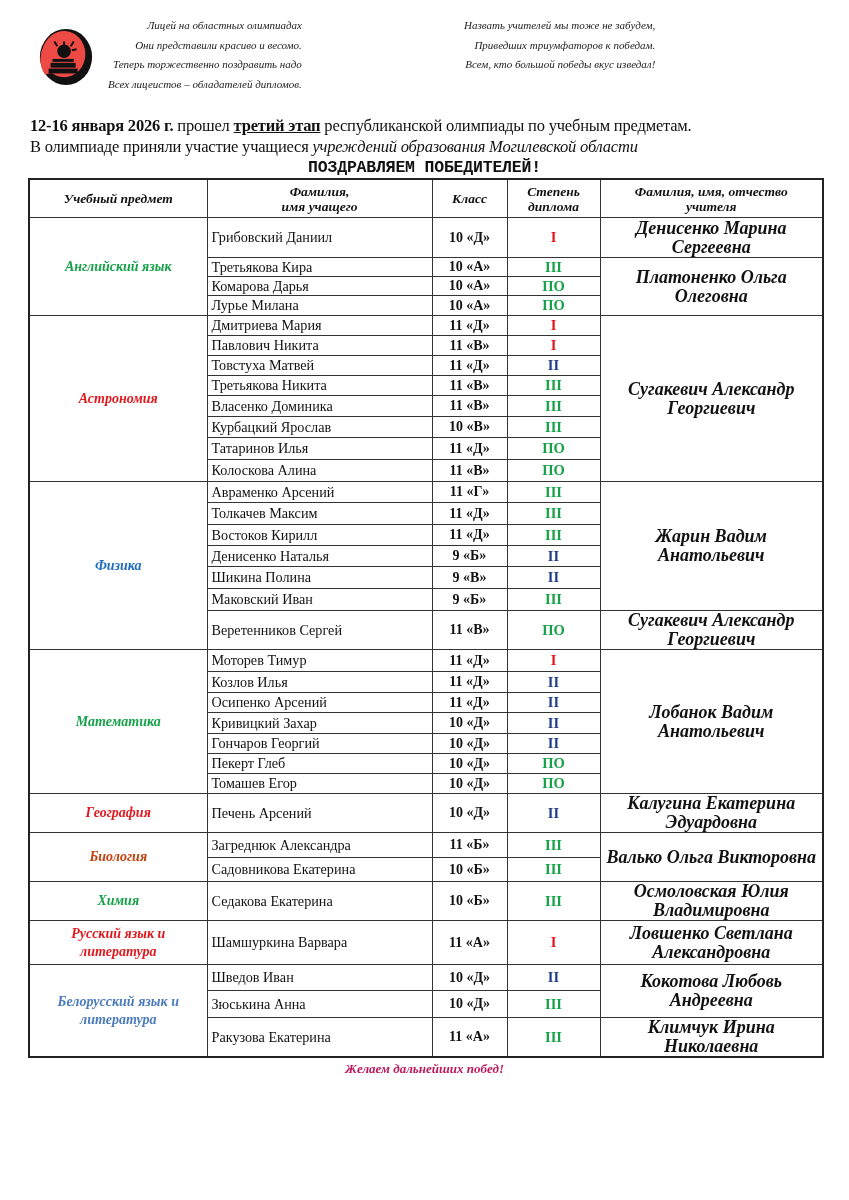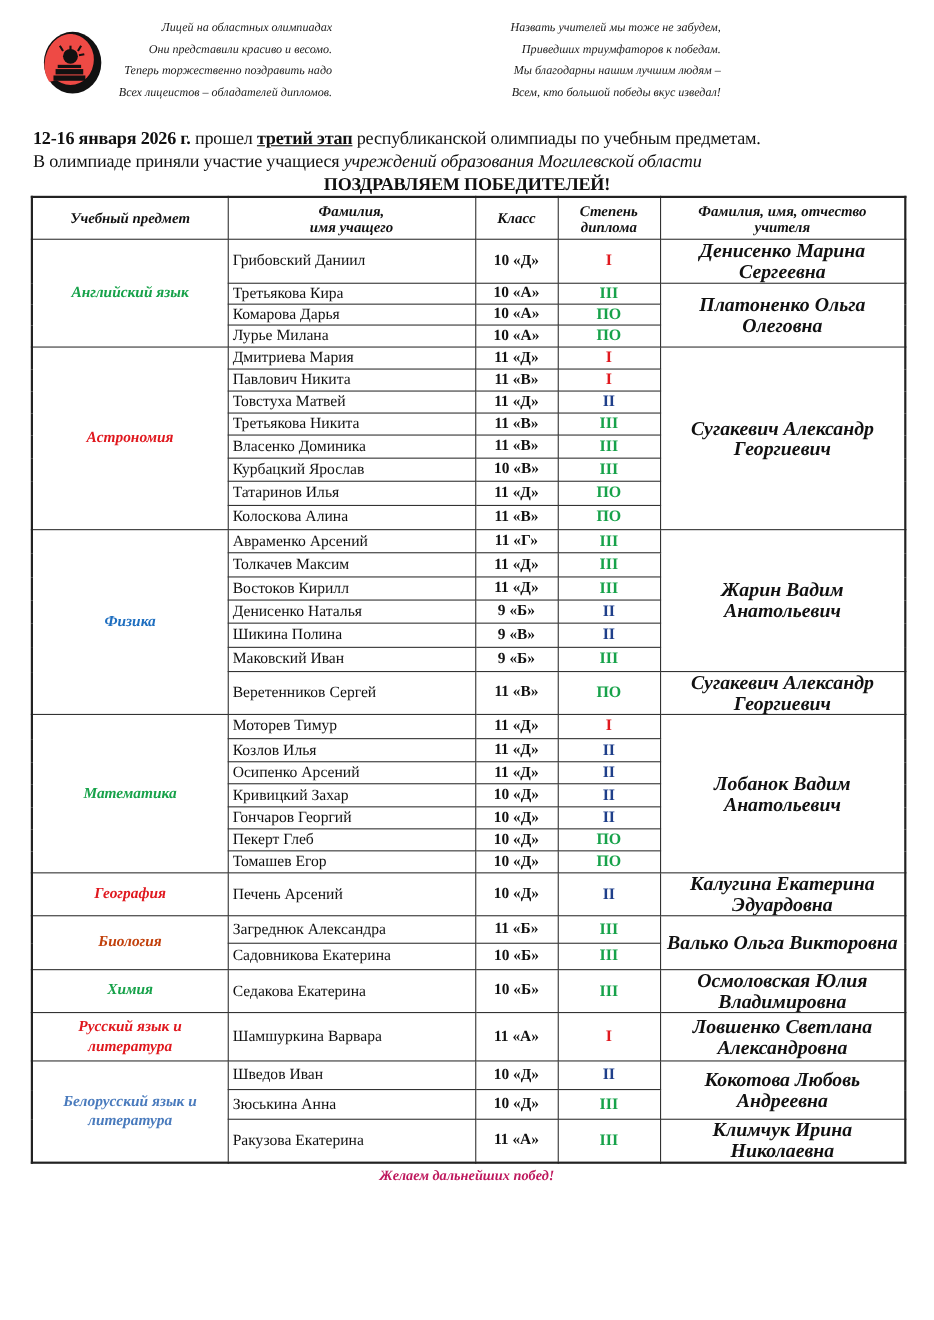--- a/index.html
+++ b/index.html
@@ -10,21 +10,21 @@
           font-style:italic; font-size:11px; line-height:19.5px; color:#1a1a1a;text-align:right; }
   .poem.left { left:108px; }
   .poem.right { left:464px; }
   .poem div { white-space:nowrap; }
   .intro1 { position:absolute; left:30px; top:116px; font-size:16.5px; white-space:nowrap; letter-spacing:-0.2px; }
   .intro1 b { font-weight:bold; }
   .intro1 u { text-decoration:underline; font-weight:bold; }
   .intro2 { position:absolute; left:30px; top:137px; font-size:16.5px; white-space:nowrap; letter-spacing:-0.2px; }
   .intro2 i { font-style:italic; }
   .congrats { position:absolute; left:0; width:849px; top:158px; text-align:center;
-              font-size:16.5px; font-weight:bold; letter-spacing:-0.2px; }
+              font-size:16.5px; font-weight:bold; letter-spacing:-0.2px;font-family:Liberation Mono, monospace; }
   table.res { position:absolute; left:28px; top:178px; border-collapse:collapse;
               table-layout:fixed; width:794px; }
   table.res td, table.res th { border:1px solid #333; padding:0 4px; overflow:hidden; }
   table.res { border:2px solid #222; }
   table.res th { font-style:italic; font-weight:bold; font-size:13.5px; text-align:center;
                  line-height:15px; height:37px; }
   td.subj { text-align:center; font-style:italic; font-weight:bold; font-size:14px; line-height:18px; }
   td.name { font-size:14.2px; padding-left:6px; white-space:nowrap; }
   td.cls { text-align:center; font-weight:bold; font-size:14px; white-space:nowrap; }
   td.deg { text-align:center; font-weight:bold; font-size:14.5px; }
@@ -49,21 +49,20 @@
 
 <div class="poem left">
   <div>Лицей на областных олимпиадах</div>
   <div>Они представили красиво и весомо.</div>
   <div>Теперь торжественно поздравить надо</div>
   <div>Всех лицеистов – обладателей дипломов.</div>
 </div>
 <div class="poem right">
   <div>Назвать учителей мы тоже не забудем,</div>
   <div>Приведших триумфаторов к победам.</div>
-  <div>Мы благодарны нашим лучшим людям –</div>
   <div>Всем, кто большой победы вкус изведал!</div>
 </div>
 
 <div class="intro1"><b>12-16 января 2026 г.</b><span> прошел </span><u>третий  этап</u><span> республиканской олимпиады по учебным предметам.</span></div>
 <div class="intro2"><span>В олимпиаде приняли участие учащиеся  </span><i>учреждений образования Могилевской области</i></div>
 <div class="congrats">ПОЗДРАВЛЯЕМ ПОБЕДИТЕЛЕЙ!</div>
 
 <table class="res">
   <colgroup>
     <col style="width:178px">

